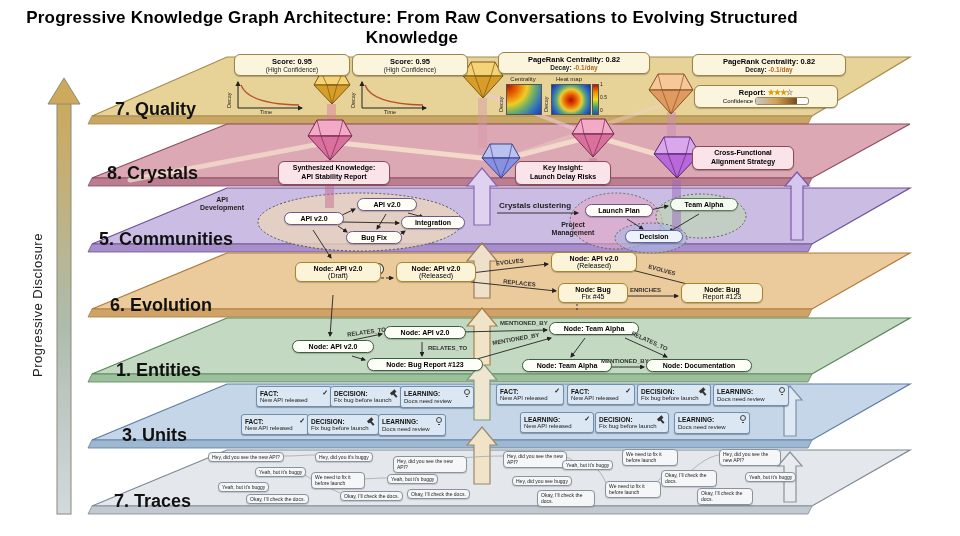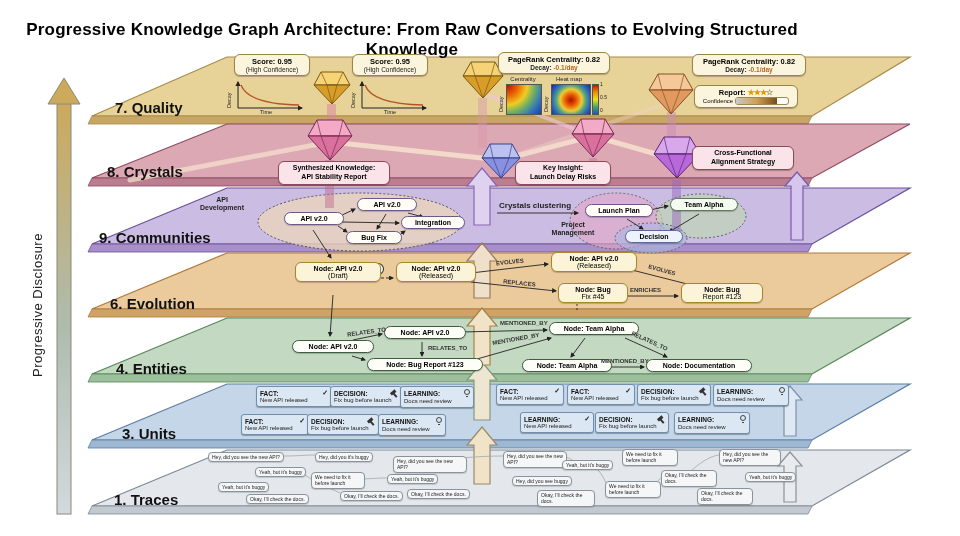--- a/index.html
+++ b/index.html
@@ -1,23 +1,23 @@
 <!DOCTYPE html>
 <html><head>
 <meta charset="utf-8">
 <style>
   html,body{margin:0;padding:0}
   body{width:960px;height:536px;position:relative;background:#fff;font-family:"Liberation Sans",sans-serif;overflow:hidden}
   .ab{position:absolute}
   .ttl{font-size:17px;font-weight:bold;text-align:center;color:#000;letter-spacing:.2px}
-  .llab{font-size:15px;font-weight:bold;color:#111;white-space:nowrap}
+  .llab{font-size:18px;font-weight:bold;color:#111;white-space:nowrap}
   .rot{writing-mode:vertical-rl;transform:rotate(180deg);font-size:13px;color:#222;letter-spacing:.5px;text-align:center}
   .vlab{writing-mode:vertical-rl;transform:rotate(180deg);font-size:5.5px;color:#222}
   .axlab{font-size:5.5px;color:#222}
-  .qbox{background:#fcf5dd;border:1px solid #9a8448;border-radius:6px;text-align:center;padding:2px 0;box-shadow:0 1px 1px rgba(0,0,0,.25)}
+  .qbox{background:#fcf5dd;border:1px solid #9a8448;border-radius:6px;text-align:center;padding:2px 20px;box-shadow:0 1px 1px rgba(0,0,0,.25)}
   .q1{font-size:7.5px;font-weight:bold;white-space:nowrap}
   .q2{font-size:6.5px;color:#222;white-space:nowrap}
   .dval{color:#b5651d}
   .cbox{background:#fae4ea;border:1px solid #8a4a5a;border-radius:6px;text-align:center;padding:2px 4px;font-size:7px;font-weight:bold;line-height:1.25;box-shadow:0 1px 1px rgba(0,0,0,.25)}
   .pill{background:#fffdf6;border:1px solid #6a5a8a;border-radius:8px;font-size:7px;font-weight:bold;text-align:center;padding:2px 2px;white-space:nowrap;box-shadow:0 1px 1px rgba(0,0,0,.2)}
   .pill2{background:#fdfef8;border:1px solid #3e5e3e;border-radius:8px;font-size:7px;font-weight:bold;text-align:center;padding:2px 2px;white-space:nowrap;box-shadow:0 1px 1px rgba(0,0,0,.2)}
   .ebox{background:#fcf4d9;border:1px solid #a8862a;border-radius:6px;text-align:center;padding:2px 2px;box-shadow:0 1px 1px rgba(0,0,0,.2)}
   .e1{font-size:7px;font-weight:bold;white-space:nowrap}
   .e2{font-size:7px;white-space:nowrap}
   .elab{font-size:6px;font-weight:bold;color:#333;white-space:nowrap}
@@ -220,31 +220,31 @@
     <path d="M300,471 C310,480 325,486 340,493"></path>
     <path d="M356,479 C370,479 375,478 387,478"></path>
     <path d="M432,461 C460,458 480,456 503,456"></path>
     <path d="M560,455 C570,458 572,460 575,462"></path>
     <path d="M592,466 C600,470 602,475 606,483"></path>
     <path d="M652,486 C658,482 660,478 663,476"></path>
     <path d="M692,470 C700,463 710,456 719,455"></path>
   </g>
 </svg>
 
-<div class="ab ttl" style="left:0;top:20px;width:824px">Progressive Knowledge Graph Architecture: From Raw Conversations to Evolving Structured Knowledge</div>
+<div class="ab ttl" style="left:0;top:8px;width:824px">Progressive Knowledge Graph Architecture: From Raw Conversations to Evolving Structured Knowledge</div>
 
 <div class="ab rot" style="left:30px;top:205px;height:200px">Progressive Disclosure</div>
 
 <div class="ab llab" style="left:115px;top:99px">7. Quality</div>
 <div class="ab llab" style="left:107px;top:163px">8. Crystals</div>
-<div class="ab llab" style="left:99px;top:229px">9. Communities</div>
+<div class="ab llab" style="left:99px;top:229px">5. Communities</div>
 <div class="ab llab" style="left:110px;top:295px">6. Evolution</div>
-<div class="ab llab" style="left:116px;top:360px">4. Entities</div>
+<div class="ab llab" style="left:116px;top:360px">1. Entities</div>
 <div class="ab llab" style="left:122px;top:425px">3. Units</div>
-<div class="ab llab" style="left:114px;top:491px">1. Traces</div>
+<div class="ab llab" style="left:114px;top:491px">7. Traces</div>
 
 <div class="ab qbox" style="left:234px;top:54px;width:74px">
   <div class="q1">Score: 0.95</div>
   <div class="q2">(High Confidence)</div>
 </div>
 <div class="ab qbox" style="left:352px;top:54px;width:74px">
   <div class="q1">Score: 0.95</div>
   <div class="q2">(High Confidence)</div>
 </div>
 <div class="ab vlab" style="left:226px;top:84px;height:24px">Decay</div>

